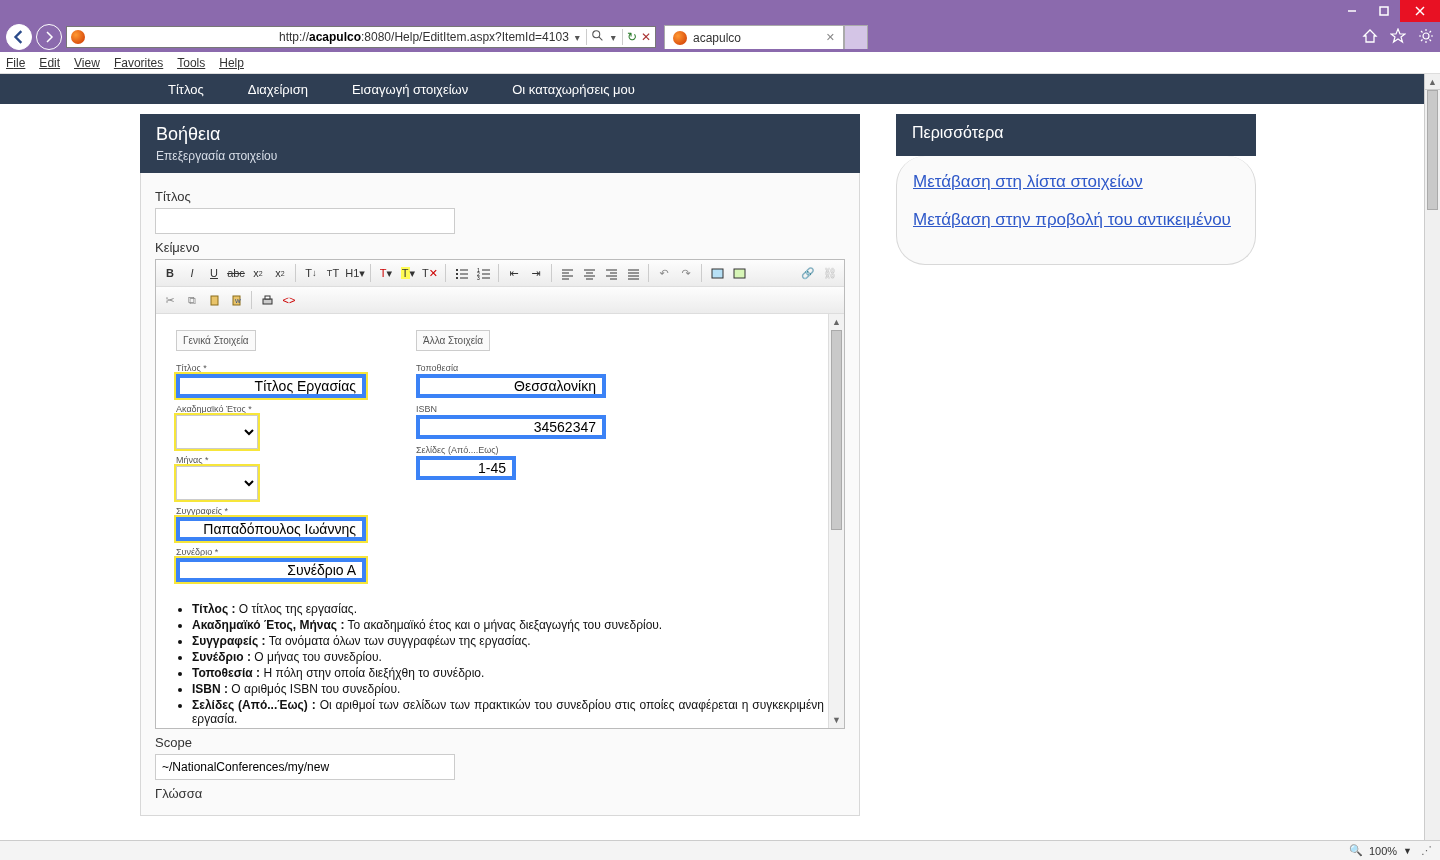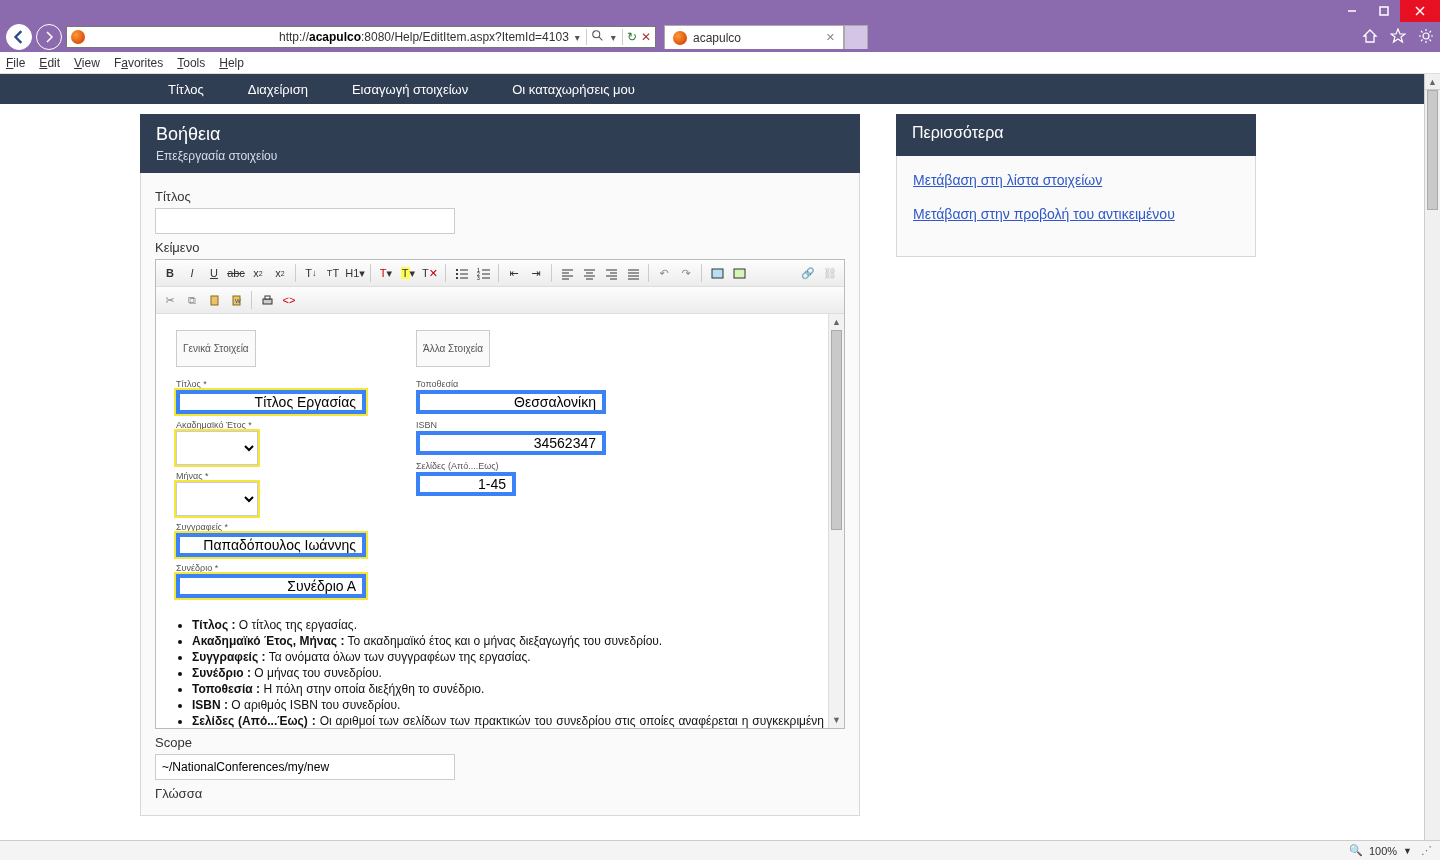--- a/index.html
+++ b/index.html
@@ -23,21 +23,21 @@
 .chev { color: #555; font-size: 10px; padding: 0 2px; }
 .tab-strip { display: flex; align-items: center; margin-left: 4px;}
 .tab { height: 24px; background: #fff; border: 1px solid #aaa; border-bottom: none; display: flex; align-items: center; padding: 0 8px; gap: 6px; font-size: 12px; color: #333; min-width: 180px; position: relative; }
 .tab .favicon { width: 14px; height: 14px; border-radius: 50%; background: radial-gradient(circle at 35% 35%, #ff9933, #cc3300); }
 .tab .tab-close { margin-left: auto; color: #888; font-size: 11px; }
 .tab-new { width: 24px; height: 24px; background: #d4c5e6; border: 1px solid #aaa; border-bottom:none; display:flex; align-items:center; justify-content:center; color:#555;}
 .addr-icons { margin-left: auto; display: flex; gap: 12px; color: #fff; align-items: center; }
 .addr-icons svg { width: 16px; height: 16px; }
 
 
-.menubar { height: 22px; background: #fff; border-bottom: 1px solid #ddd; display: flex; align-items: center; padding: 0 6px; gap: 14px; font-size: 12px; color: #333; }
+.menubar { height: 22px; background: #fff; border-bottom: 1px solid #ddd; display: flex; align-items: center; padding: 0 6px; gap: 14px; font-size: 12px; color: #333; text-decoration: underline; }
 .menubar span u { text-decoration: underline; }
 
 
 .page-wrap { height: 786px; overflow: hidden; position: relative; }
 .page-scroll { position: absolute; top: 0; right: 0; width: 16px; height: 100%; background: #f0f0f0; border-left: 1px solid #ccc; }
 .page-scroll .sc-btn { height: 16px; display:flex; align-items:center; justify-content:center; color:#666; font-size:9px; border-bottom:1px solid #ccc;}
 .page-scroll .sc-btn.bottom { position:absolute; bottom:0; width:100%; border-top:1px solid #ccc; border-bottom:none;}
 .page-scroll .thumb { position:absolute; top:16px; left:2px; right:2px; height:120px; background:#c9c9c9; border:1px solid #aaa;}
 .page-content { position: absolute; top:0; left:0; right:16px; bottom:0; background:#fff;}
 
@@ -63,31 +63,31 @@
 .rte-tb .sep { width: 1px; height: 18px; background: #ccc; margin: 0 3px; }
 .rte-tb .tb b { font-weight: bold; }
 .rte-tb .tb i { font-style: italic; }
 .rte-tb svg { width: 13px; height: 13px; }
 .rte-content { height: 414px; overflow: hidden; position: relative; }
 .rte-scroll { position: absolute; top:0; right:0; width:16px; height:100%; background:#f2f2f2; border-left:1px solid #ddd;}
 .rte-scroll .sc-btn { height:16px; display:flex; align-items:center; justify-content:center; color:#666; font-size:9px;}
 .rte-scroll .thumb { position:absolute; top:16px; left:2px; right:2px; height:200px; background:#c9c9c9; border:1px solid #aaa;}
 .inner-form { padding: 16px 20px 10px 20px; display: flex; gap: 40px; }
 .inner-col { flex: 0 0 200px; }
-.inner-fieldset-label { font-size: 10px; color: #555; padding: 12px 6px; border: 1px solid #ccc; background:#fafafa; display:inline-block; margin-bottom: 6px;}
+.inner-fieldset-label { font-size: 10px; color: #555; padding: 4px 6px; border: 1px solid #ccc; background:#fafafa; display:inline-block; margin-bottom: 6px;}
 .inner-lbl { font-size: 9px; color: #555; margin: 6px 0 1px; }
 .inner-input { border: 4px solid #3b82f6; height: 24px; width: 190px; padding: 2px 6px; font-size: 14px; background:#fff;text-align:right;}
 .hl { outline: 2px solid #f7e63a; }
 .inner-select { width: 82px; height: 22px; border: 1px solid #ccc; font-size: 10px; padding: 16px; background:#fff;}
 .inner-btn { border: 1px solid #bbb; background: linear-gradient(#fdfdfd,#eee); padding: 3px 10px; font-size: 10px; border-radius: 2px; margin-top: 8px;}
 .desc-list { padding: 10px 20px 10px 36px; font-size: 12px; color: #111; }
 .desc-list li { margin-bottom: 2px; text-align: justify;}
 .desc-list b { font-weight: bold; }
 
-.rightcol .panelbody { font-size: 14px; padding: 16px; }
+.rightcol .panelbody { font-size: 17px; padding: 16px; border-radius: 29px; }
 .rightcol a { color: #2e58c9; text-decoration: underline; display: inline-block; margin-bottom: 18px; }
 
 
 .statusbar { position: fixed; bottom: 0; left: 0; right: 0; height: 20px; border-top: 1px solid #ccc; background: #f4f4f4; display: flex; align-items: center; justify-content: flex-end; padding: 0 8px; gap: 6px; font-size: 11px; color: #333; }
 .statusbar .zi { color: #3a7ab7; }
 </style>
 </head>
 <body>
 
 <div class="titlebar">

